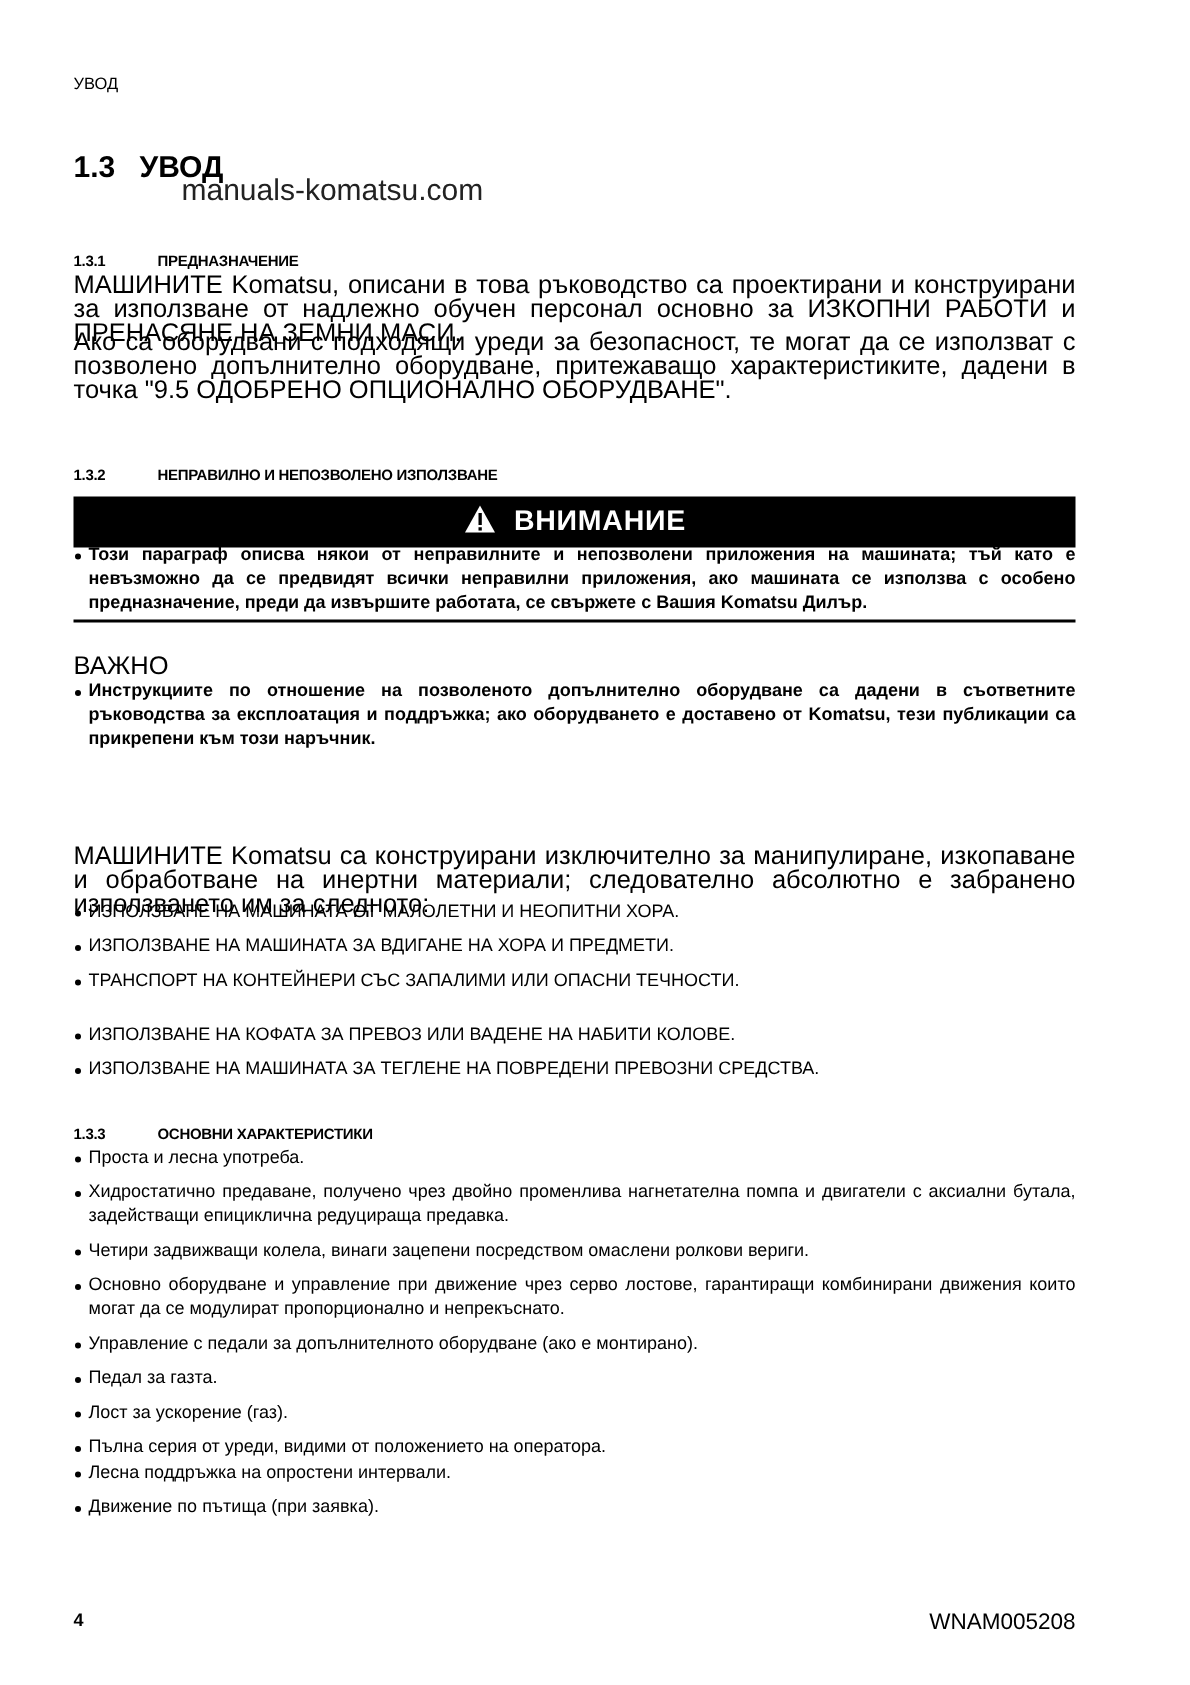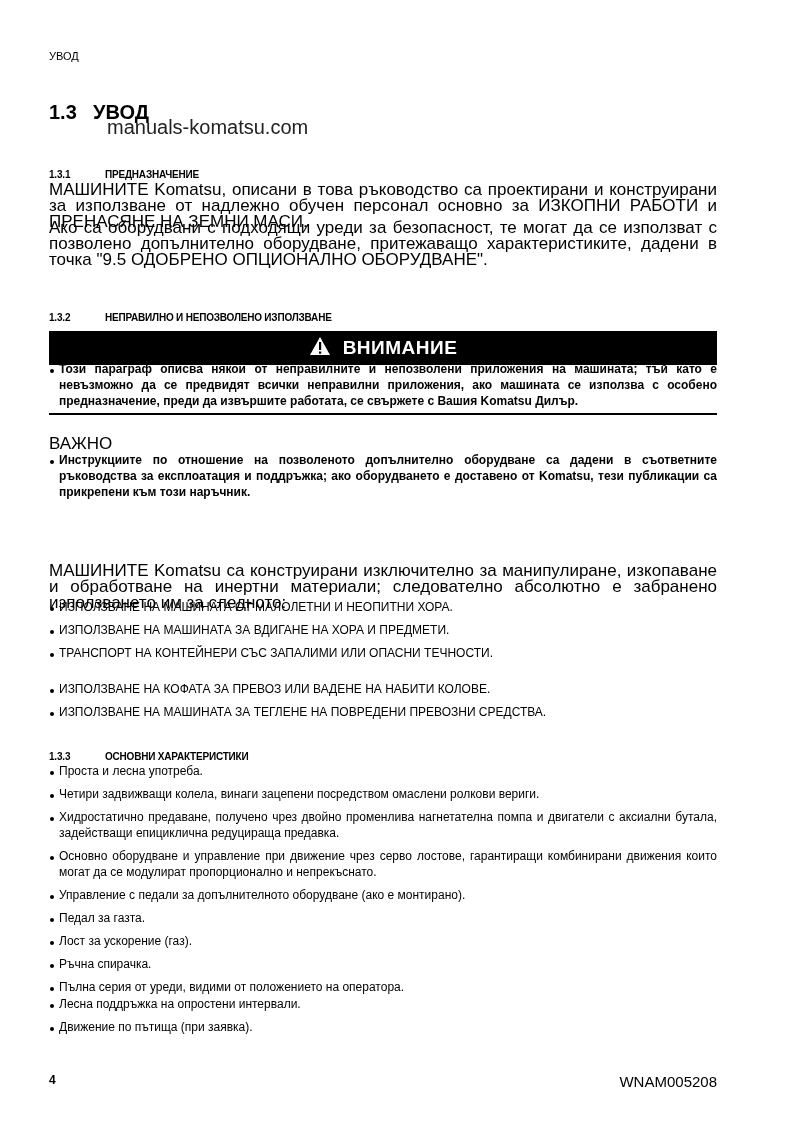--- a/index.html
+++ b/index.html
@@ -2,21 +2,21 @@
 <html><head>
 <meta charset="utf-8">
 <style>
   html, body { margin:0; padding:0; background:#fff; }
   body { width:793px; height:1123px; position:relative; overflow:hidden;
          font-family:"Liberation Sans", "DejaVu Sans", sans-serif; color:#000; }
   .abs { position:absolute; }
   .running-header { left:49px; top:50px; font-size:11px; }
   .h1 { left:49px; top:101px; font-size:20px; font-weight:bold; }
   .h1 .num { display:inline-block; width:44px; }
-  .watermark { left:107px; top:116px; font-size:20px; color:#222; }
+  .watermark { left:121px; top:116px; font-size:20px; color:#222; }
   .h2 { left:49px; font-size:10px; font-weight:bold; letter-spacing:-0.2px;margin-top:16px; }
   .h2 .num { display:inline-block; width:56px; }
   .para { left:49px; width:668px; font-size:17px; line-height:16px; text-align:justify; }
   .para.bold { font-weight:bold; }
   .warn-bar { left:49px; top:331px; width:668px; height:34px; background:#000; color:#fff;
               display:flex; align-items:center; justify-content:center; }
   .warn-bar .title { font-size:19px; font-weight:bold; margin-left:12px; letter-spacing:0.5px; }
   .warn-rule { left:49px; top:413px; width:668px; height:2px; background:#000; }
   .blist { left:49px; width:668px; margin:0; padding:0; list-style:none; font-size:12px; line-height:16px; }
   .blist li { position:relative; padding-left:10px; text-align:justify; }
@@ -73,26 +73,25 @@
   <li style="margin-bottom:20px">ТРАНСПОРТ НА КОНТЕЙНЕРИ СЪС ЗАПАЛИМИ ИЛИ ОПАСНИ ТЕЧНОСТИ.</li>
   <li style="margin-bottom:7px">ИЗПОЛЗВАНЕ НА КОФАТА ЗА ПРЕВОЗ ИЛИ ВАДЕНЕ НА НАБИТИ КОЛОВЕ.</li>
   <li>ИЗПОЛЗВАНЕ НА МАШИНАТА ЗА ТЕГЛЕНЕ НА ПОВРЕДЕНИ ПРЕВОЗНИ СРЕДСТВА.</li>
 </ul>
 
 <div class="abs h2" style="top:735px">
   <span class="num">1.3.3</span><span>ОСНОВНИ ХАРАКТЕРИСТИКИ</span>
 </div>
 <ul class="abs blist" style="top:763px">
   <li style="margin-bottom:7px">Проста и лесна употреба.</li>
+  <li style="margin-bottom:7px">Хидростатично предаване, получено чрез двойно променлива нагнетателна помпа и двигатели с аксиални бутала, задействащи епициклична редуцираща предавка.</li>
   <li style="margin-bottom:7px">Четири задвижващи колела, винаги зацепени посредством омаслени ролкови вериги.</li>
-  <li style="margin-bottom:7px">Хидростатично предаване, получено чрез двойно променлива нагнетателна помпа и двигатели с аксиални бутала, задействащи епициклична редуцираща предавка.</li>
   <li style="margin-bottom:7px">Основно оборудване и управление при движение чрез серво лостове, гарантиращи комбинирани движения които могат да се модулират пропорционално и непрекъснато.</li>
   <li style="margin-bottom:7px">Управление с педали за допълнителното оборудване (ако е монтирано).</li>
   <li style="margin-bottom:7px">Педал за газта.</li>
   <li style="margin-bottom:7px">Лост за ускорение (газ).</li>
-  <li style="margin-bottom:7px">Ръчна спирачка.</li>
   <li style="margin-bottom:1px">Пълна серия от уреди, видими от положението на оператора.</li>
   <li style="margin-bottom:7px">Лесна поддръжка на опростени интервали.</li>
   <li>Движение по пътища (при заявка).</li>
 </ul>
 
 <div class="abs footer-num">4</div>
 <div class="abs footer-code">WNAM005208</div>
 
 </body></html>

